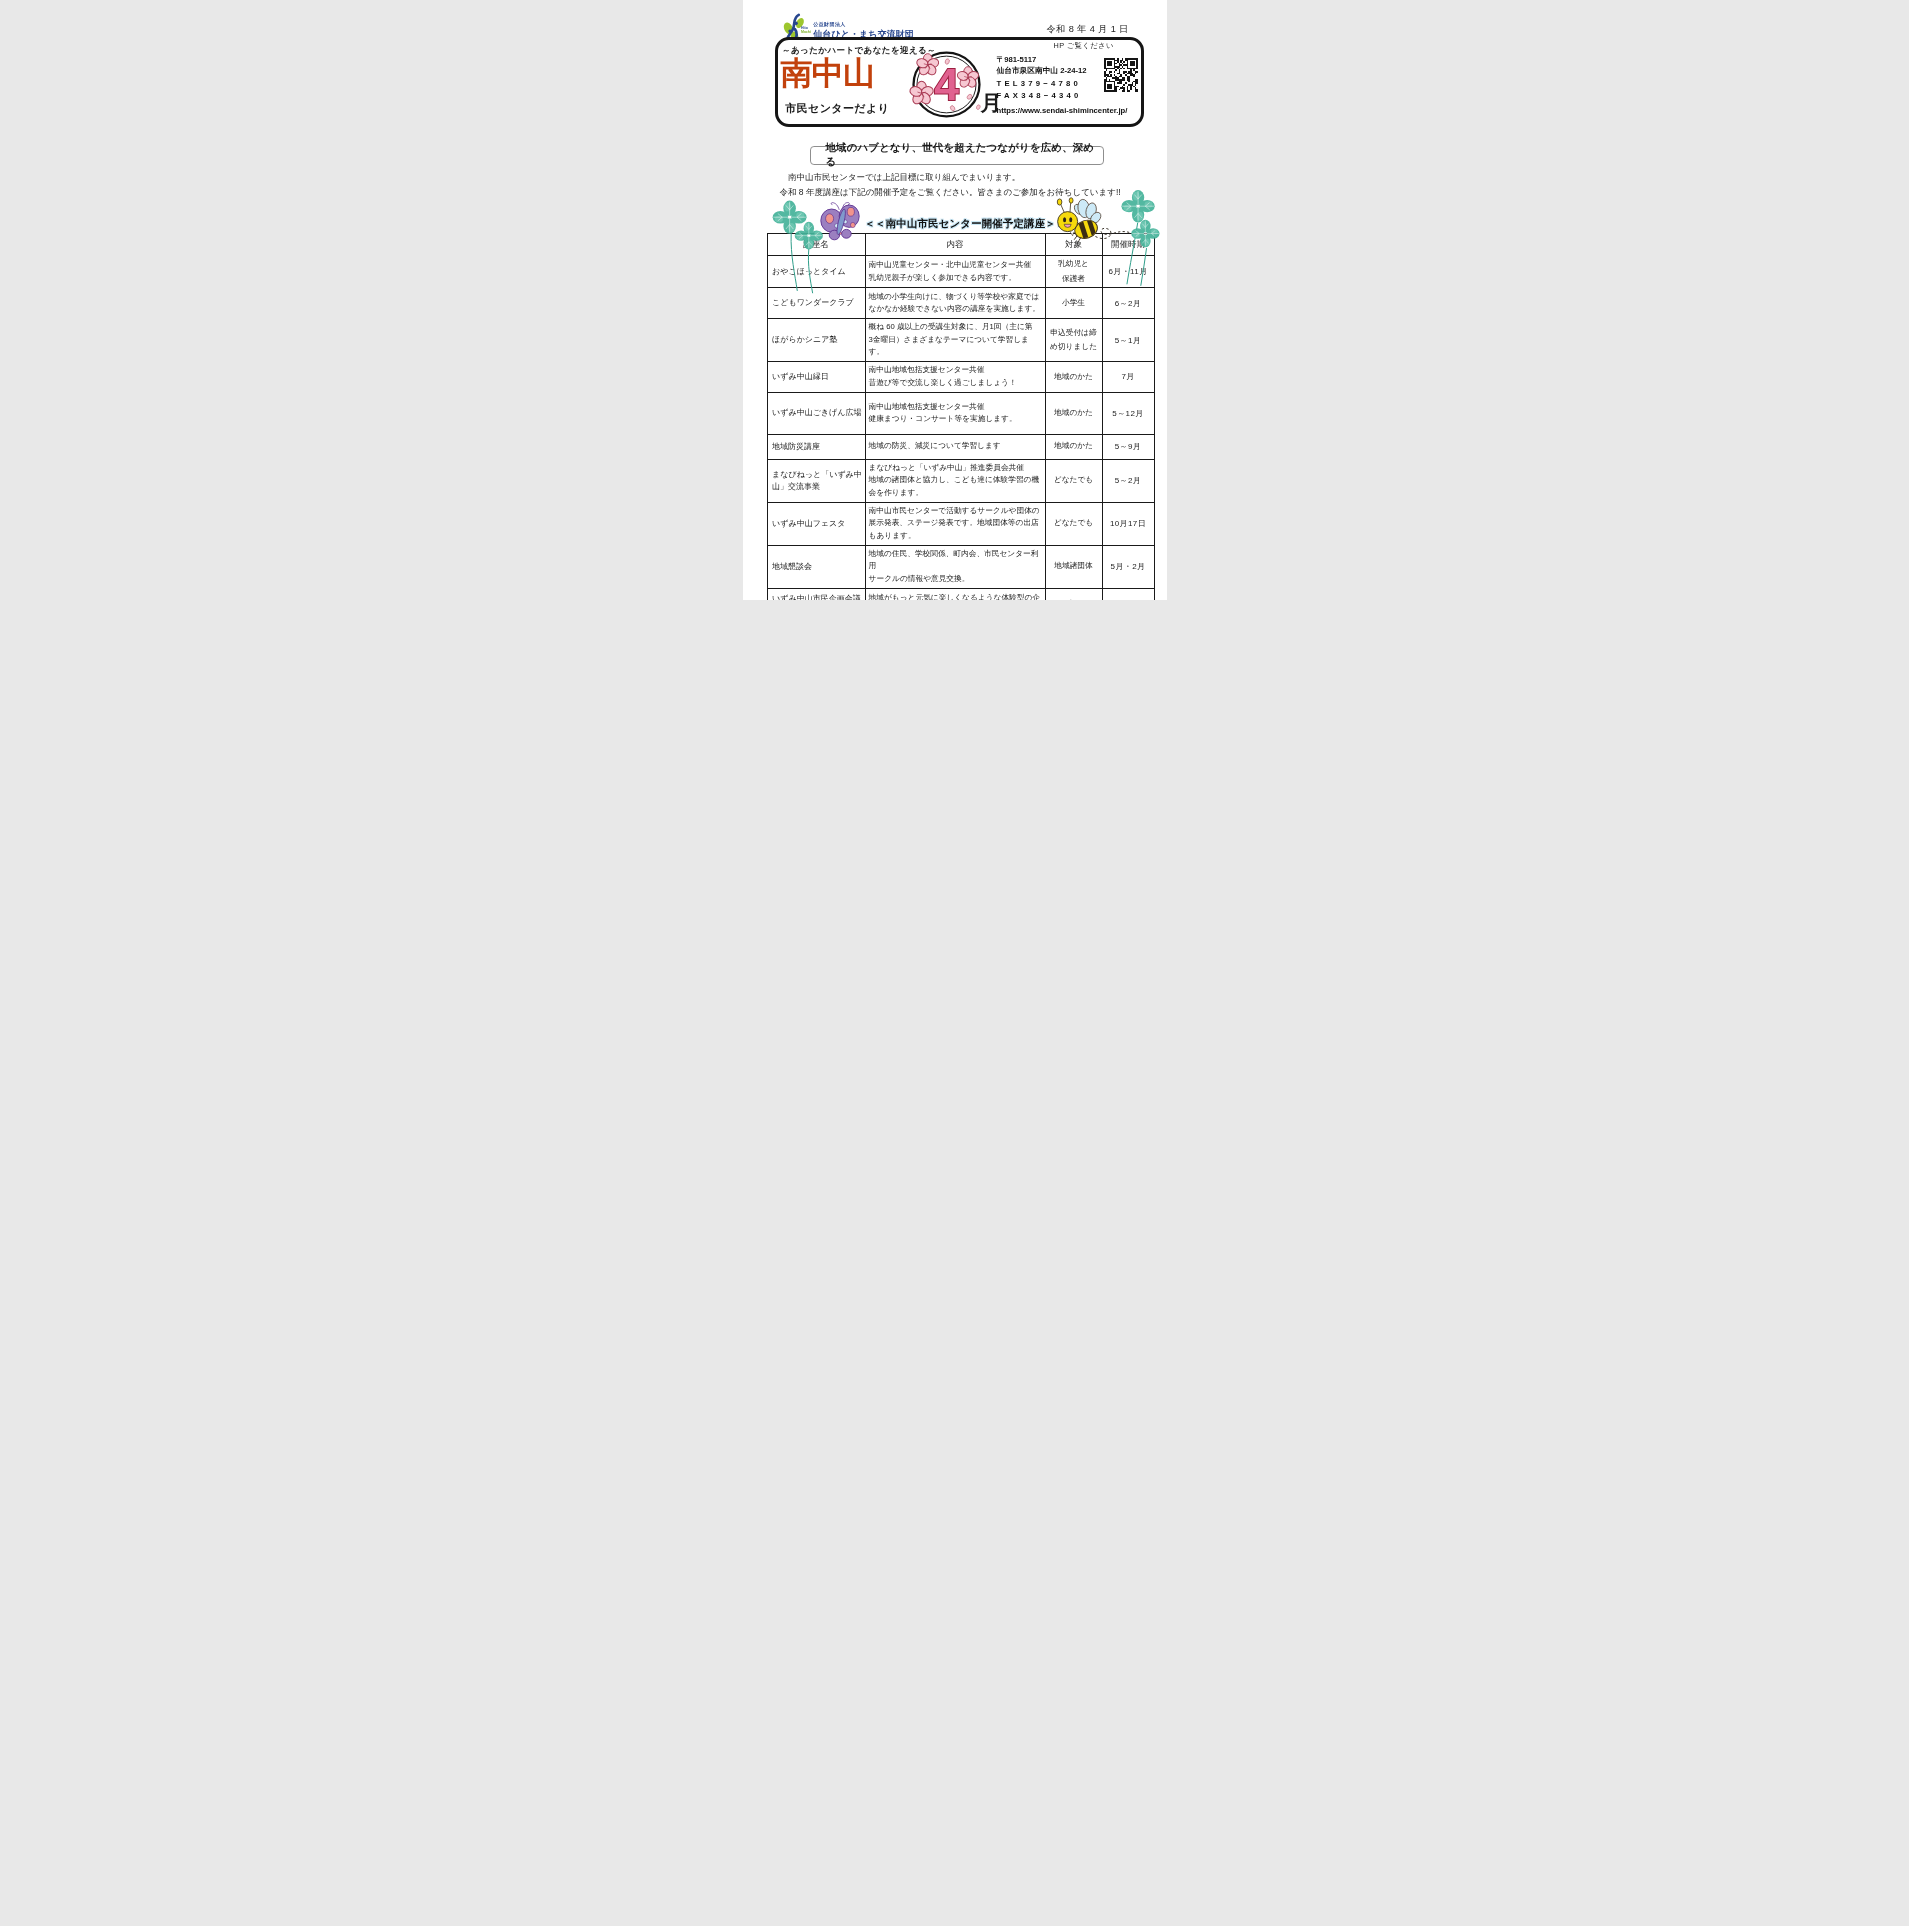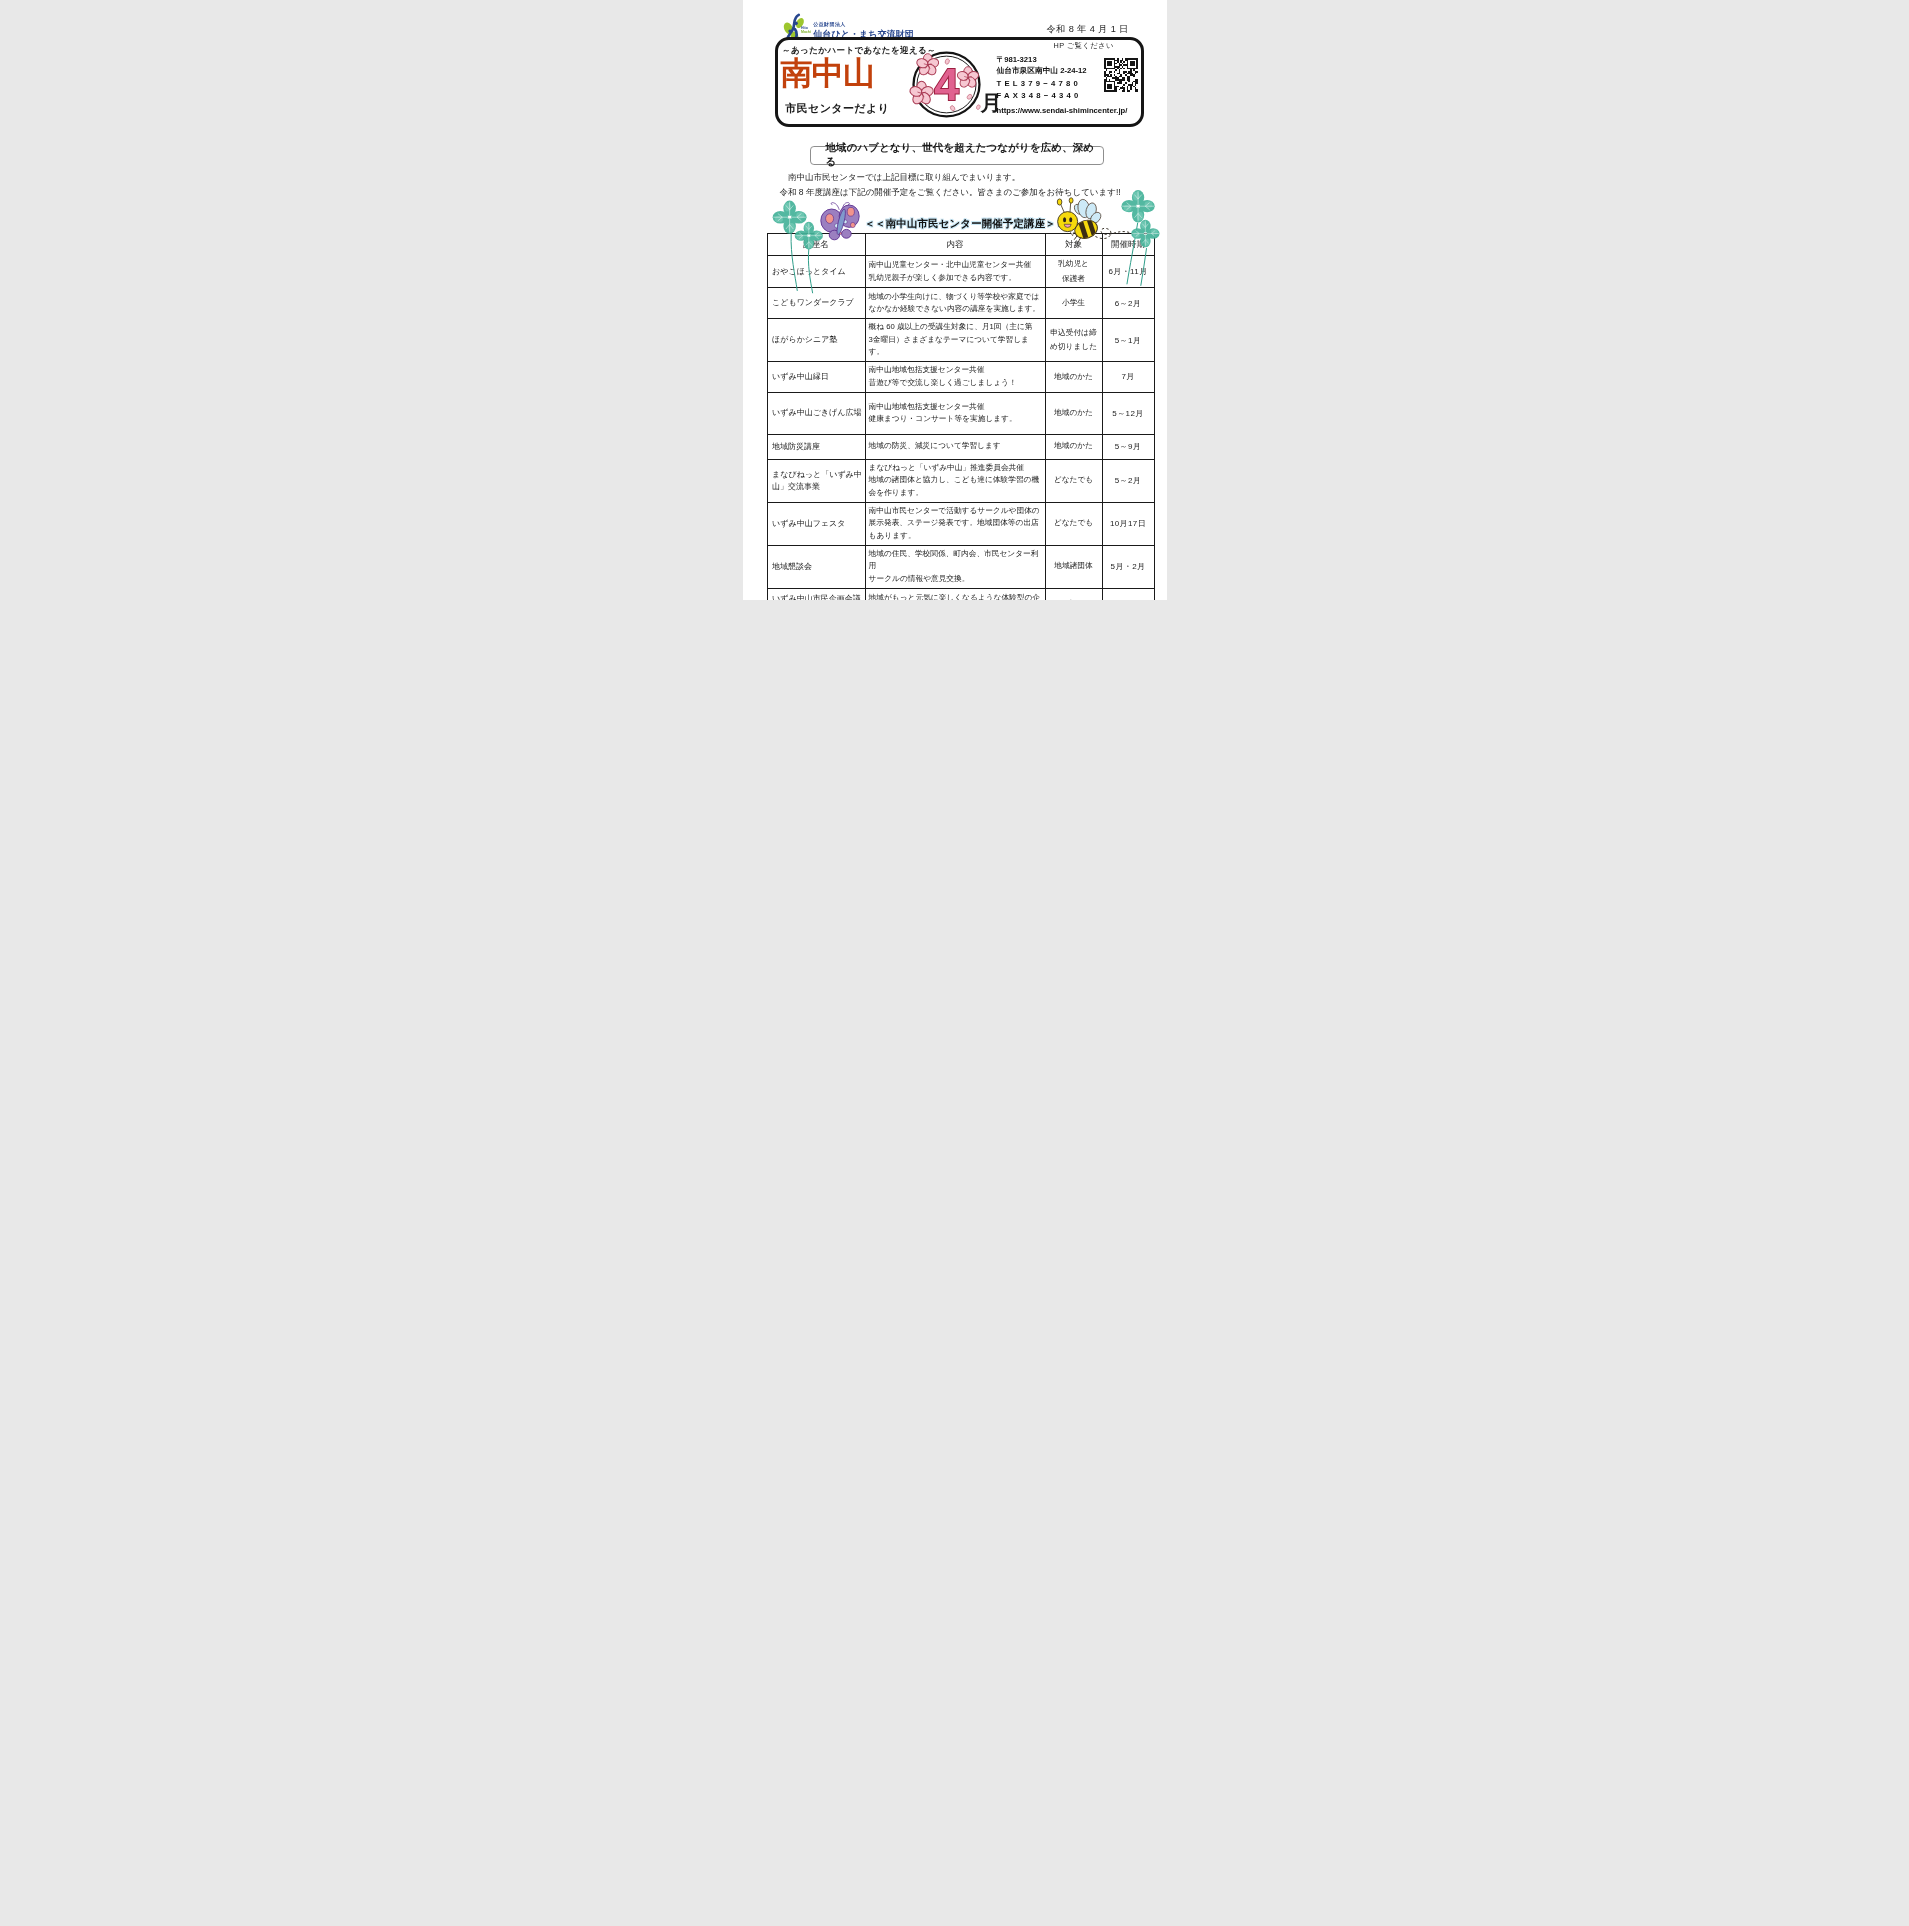--- a/index.html
+++ b/index.html
@@ -189,21 +189,21 @@
       <use href="#petal" x="84" y="20" width="16" height="20" transform="rotate(20 92 30)"></use>
       <use href="#petal" x="142" y="112" width="16" height="20" transform="rotate(45 150 122)"></use>
       <use href="#petal" x="98" y="142" width="16" height="20" transform="rotate(-30 106 152)"></use>
       <use href="#petal" x="166" y="140" width="14" height="18" transform="rotate(25 173 149)"></use>
       <text x="90" y="130" text-anchor="middle" font-size="116" font-weight="bold" fill="#e0618f" stroke="#9c1f40" stroke-width="5" paint-order="stroke">4</text>
     </svg>
     <div class="month-unit">月</div>
 
     <div class="hp-note">HP ご覧ください</div>
     <div class="contact">
-      <div class="postal">〒981-3213</div>
+      <div class="postal">〒981-5117</div>
       <div class="address">仙台市泉区南中山 2-24-12</div>
       <div class="tel">TEL379−4780</div>
       <div class="fax">FAX348−4340</div>
     </div>
     <div class="site-url">https://www.sendai-shimincenter.jp/</div>
     <svg id="qr-code-svg" class="qr" viewBox="0 0 21 21" fill="#151515" shape-rendering="crispEdges">
         <rect x="0" y="0" width="1" height="1"></rect>
         <rect x="1" y="0" width="1" height="1"></rect>
         <rect x="2" y="0" width="1" height="1"></rect>
         <rect x="3" y="0" width="1" height="1"></rect>

